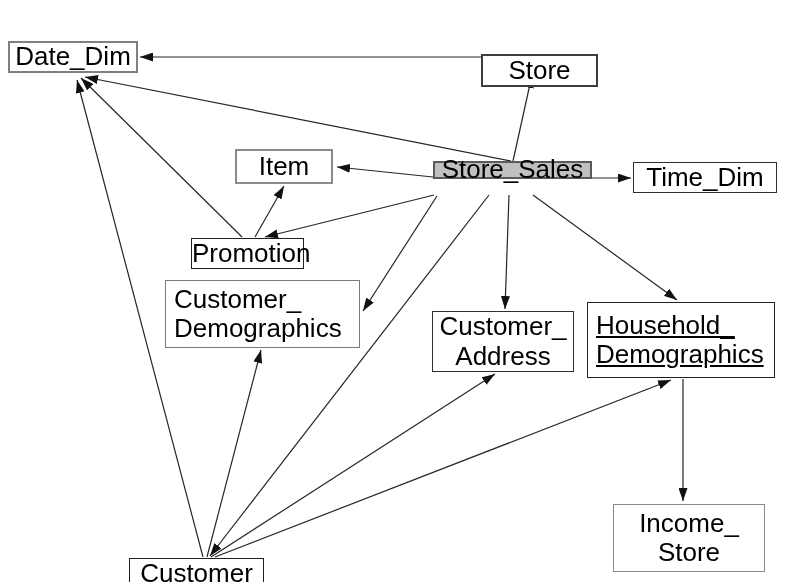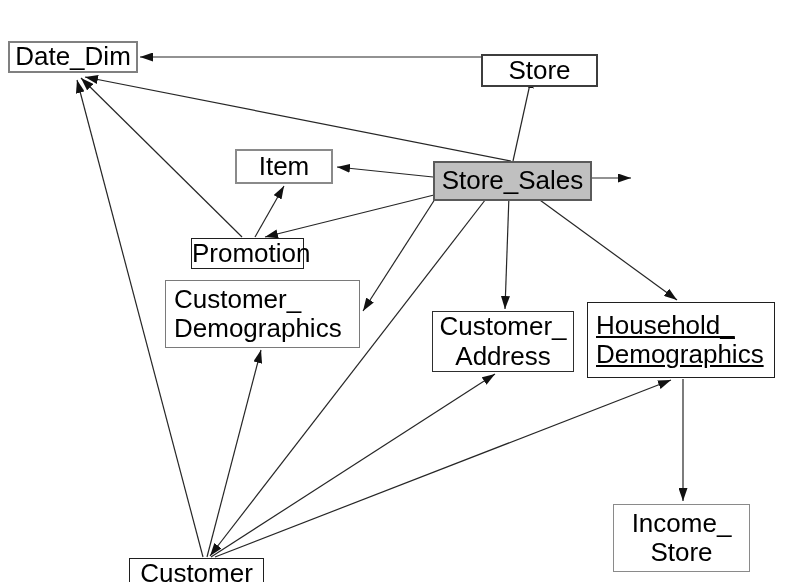--- a/index.html
+++ b/index.html
@@ -60,22 +60,25 @@
       <line x1="215" y1="527" x2="671" y2="350" stroke="#262626" marker-end="url(#arrowhead)"></line>
       <line x1="683" y1="349" x2="683" y2="471" stroke="#262626" marker-end="url(#arrowhead)"></line>
     </svg>
 
 <div class="node" style="left: 8px; top: 11px; width: 130px; height: 32px; background: rgb(255, 255, 255); border: 2px solid rgb(128, 128, 128);">
       <div class="label-line">Date_Dim</div>
     </div>
     <div class="node" style="left: 481px; top: 24px; width: 117px; height: 33px; background: rgb(255, 255, 255); border: 2px solid rgb(61, 61, 61);">
       <div class="label-line">Store</div>
     </div>
-    <div class="node" style="left: 433px; top: 131px; width: 159px; height: 40px; background: rgb(192, 192, 192); border: 2px solid rgb(90, 90, 90); justify-content: center;">
+    <div class="node" style="left: 433px; top: 131px; width: 159px; height: 18px; background: rgb(192, 192, 192); border: 2px solid rgb(90, 90, 90); justify-content: center;">
       <div class="label-line">Store_Sales</div>
+    </div>
+    <div class="node" style="left: 633px; top: 132px; width: 144px; height: 31px; background: rgb(255, 255, 255); border: 1.5px solid rgb(46, 46, 46);">
+      <div class="label-line">Time_Dim</div>
     </div>
     <div class="node" style="left: 235px; top: 119px; width: 98px; height: 35px; background: rgb(255, 255, 255); border: 2px solid rgb(138, 138, 138); text-align: center;">
       <div class="label-line">Item</div>
     </div>
     <div class="node" style="left: 191px; top: 208px; width: 113px; height: 31px; background: rgb(255, 255, 255); border: 1.5px solid rgb(31, 31, 31);">
       <div class="label-line">Promotion</div>
     </div>
     <div class="node left" style="left: 165px; top: 250px; width: 195px; height: 68px; background: rgb(255, 255, 255); border: 1.5px solid rgb(122, 122, 122);">
       <div class="label-line">Customer_</div>
       <div class="label-line">Demographics</div>
@@ -84,17 +87,17 @@
       <div class="label-line">Customer_</div>
       <div class="label-line">Address</div>
     </div>
     <div class="node left" style="left: 587px; top: 272px; width: 188px; height: 76px; background: rgb(255, 255, 255); border: 1.5px solid rgb(31, 31, 31); text-decoration: underline;">
       <div class="label-line">Household_</div>
       <div class="label-line">Demographics</div>
     </div>
     <div class="node" style="left: 129px; top: 528px; width: 135px; height: 32px; background: rgb(255, 255, 255); border: 1.5px solid rgb(31, 31, 31);">
       <div class="label-line">Customer</div>
     </div>
-    <div class="node" style="left: 613px; top: 474px; width: 137px; height: 68px; background: rgb(255, 255, 255); border: 1.5px solid rgb(138, 138, 138);">
+    <div class="node" style="left: 613px; top: 474px; width: 152px; height: 68px; background: rgb(255, 255, 255); border: 1.5px solid rgb(138, 138, 138);">
       <div class="label-line">Income_</div>
       <div class="label-line">Store</div>
     </div>
   </div>
 
 </body></html>

